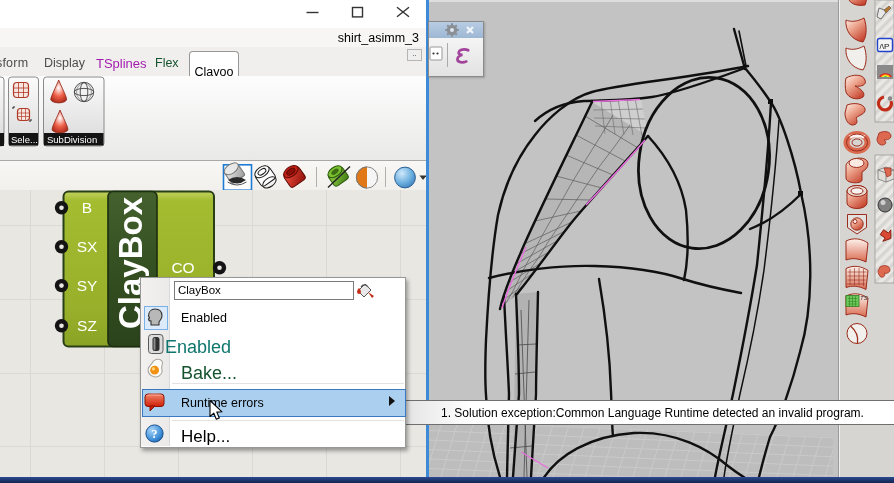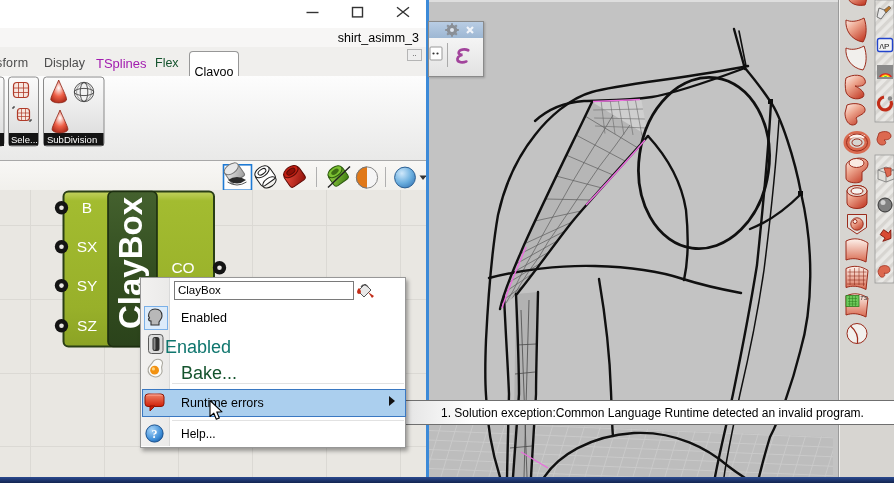--- a/index.html
+++ b/index.html
@@ -433,21 +433,21 @@
     <defs>
           <radialGradient id="hb" cx="0.35" cy="0.3" r="0.8">
             <stop offset="0" stop-color="#a8d4f8"></stop>
             <stop offset="0.7" stop-color="#3e8ed8"></stop>
             <stop offset="1" stop-color="#1c5fa8"></stop>
           </radialGradient>
         </defs>
     <circle cx="9.5" cy="9.5" r="8.6" fill="url(#hb)" stroke="#174f8e"></circle>
     <text x="9.5" y="14" font-size="12" font-weight="bold" fill="#fff" text-anchor="middle" font-family="Liberation Serif,serif">?</text>
   </svg>
-  <div class="abs" style="left:40px;top:148.5px;font-size:12px;color:#000">Help...</div>
+  <div class="abs" style="left:40px;top:148.5px;font-size:17px;color:#000">Help...</div>
 </div>
 
 <svg class="abs" style="left:206px;top:399px;z-index:9" width="18" height="24" viewBox="0 0 18 24">
   <path d="M4 1.5 L4 17.5 L7.8 14.2 L10.3 20.3 L13.3 19 L10.8 13.1 L16 12.8 Z" fill="#fff" stroke="#000" stroke-width="1.1" stroke-linejoin="round"></path>
 </svg>
 
 <div class="abs" style="left:0;top:477px;width:894px;height:6px;background:linear-gradient(#2b4a8f,#122450);z-index:10"></div>
 
 </div>
 </body></html>

